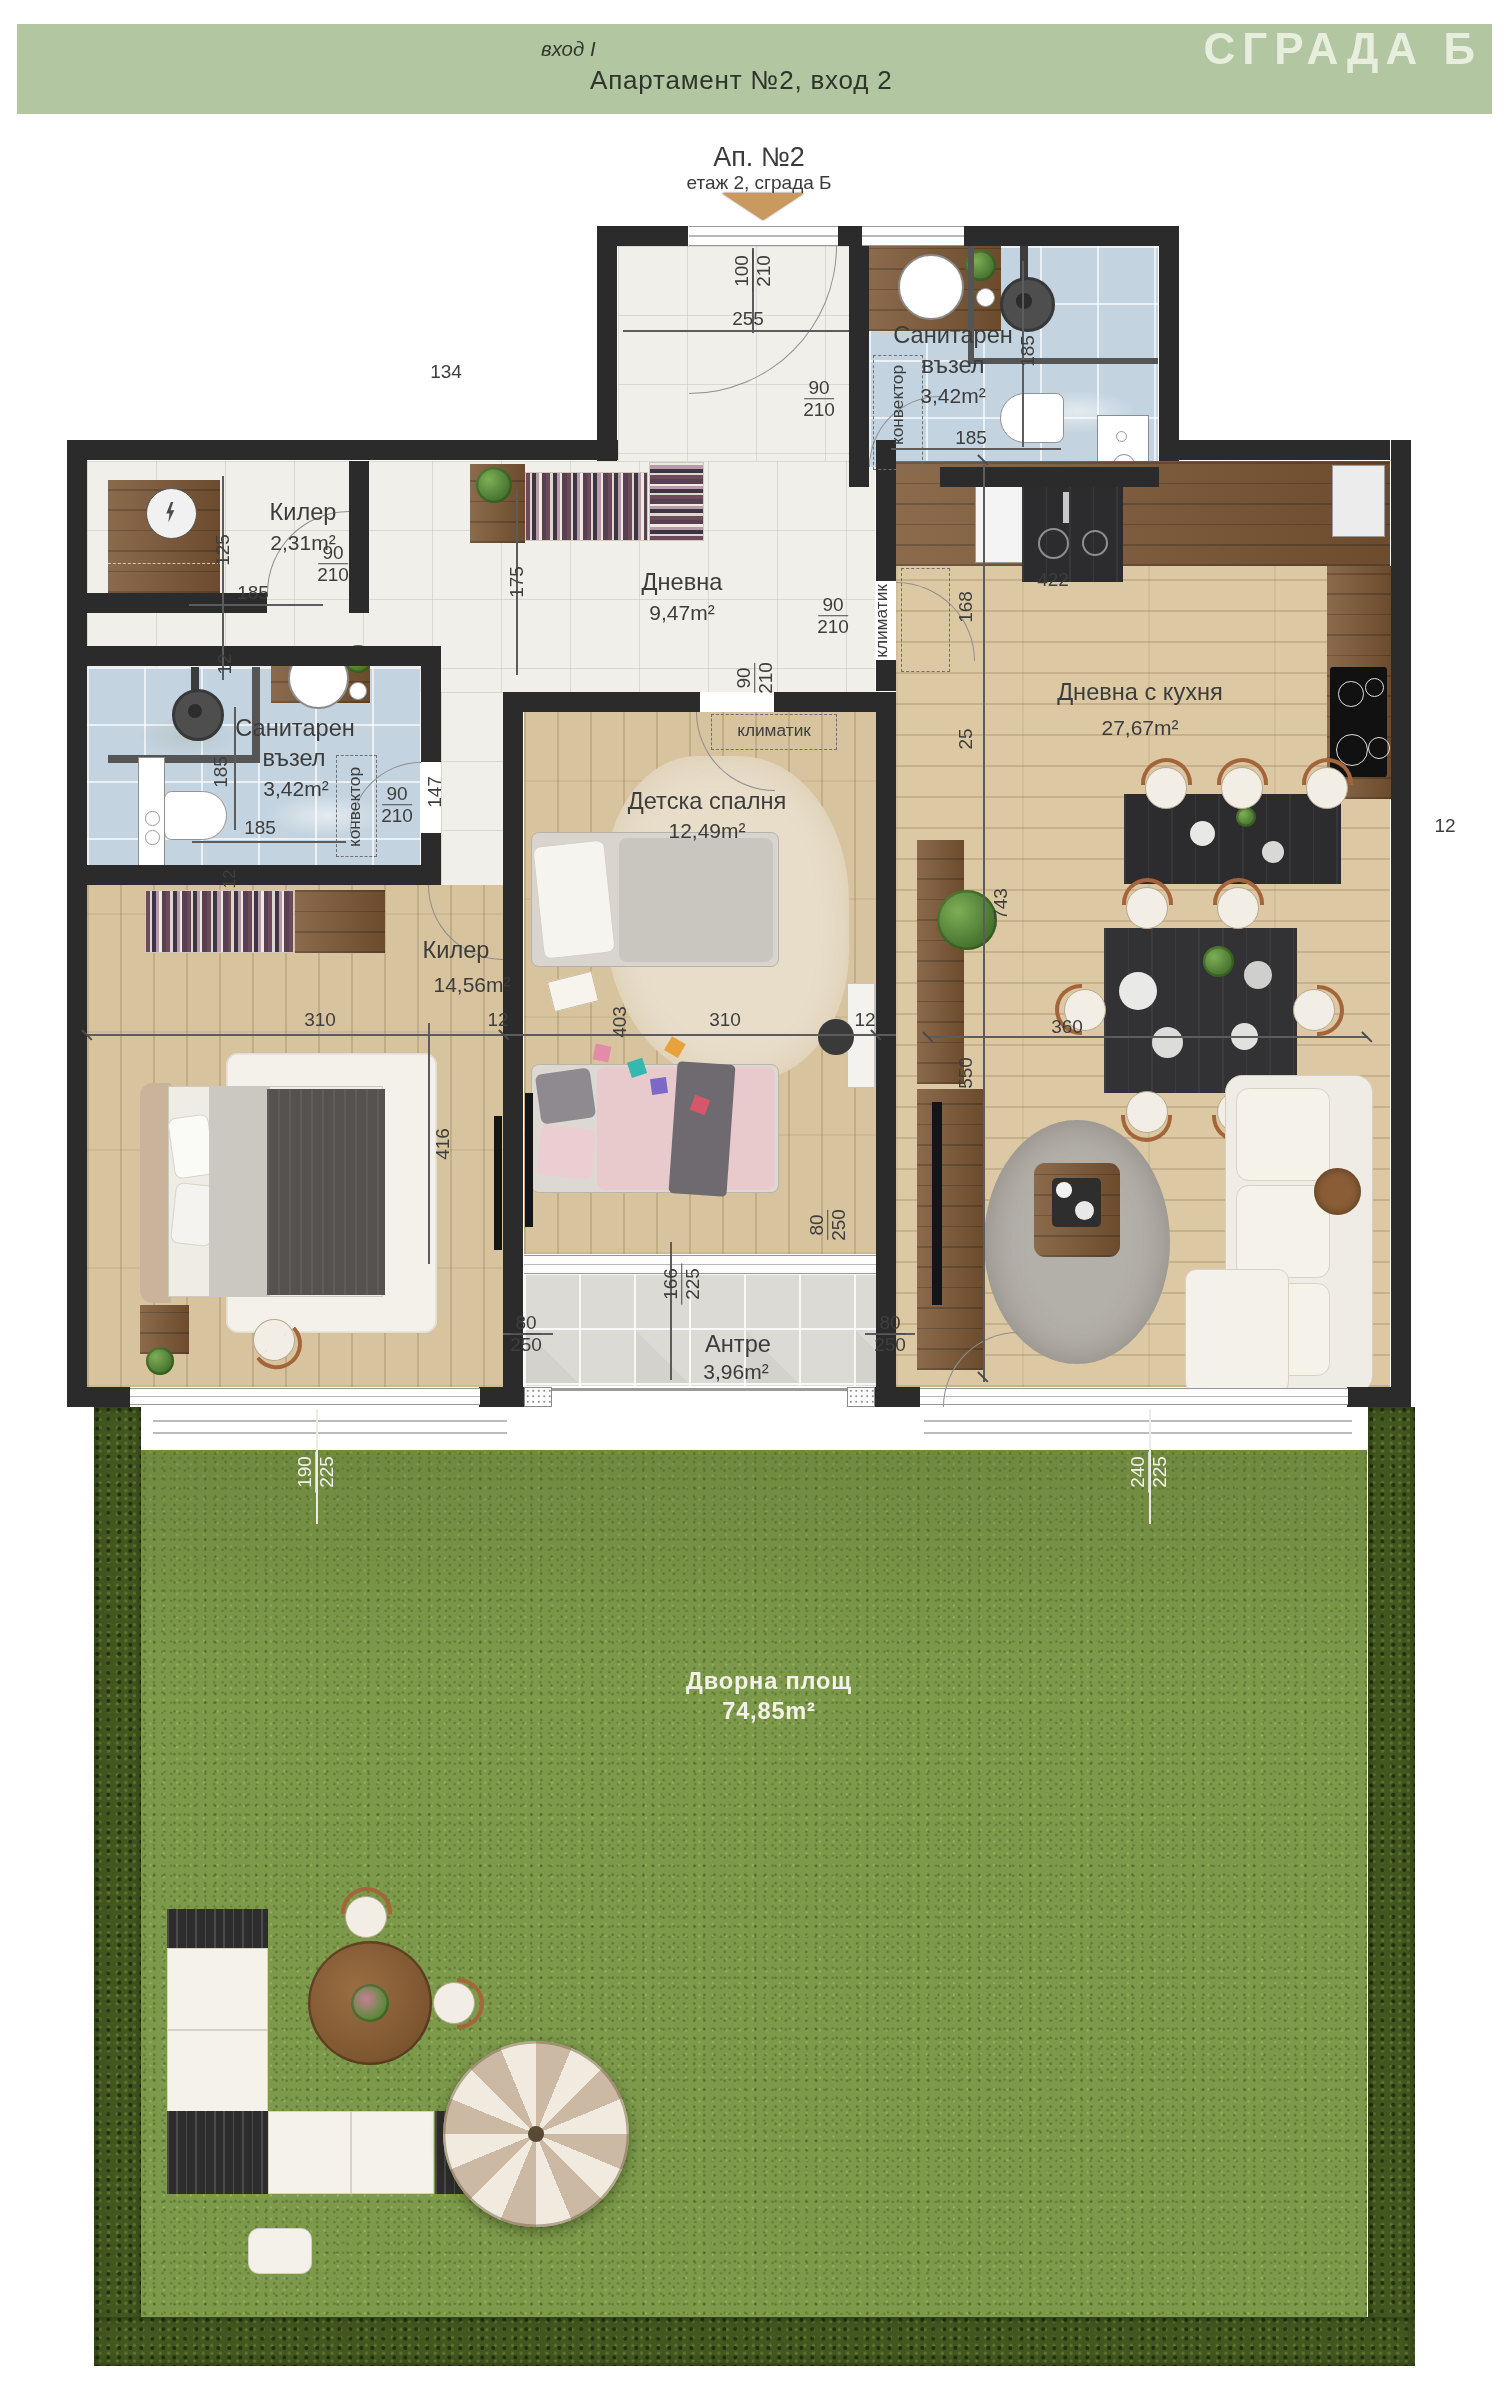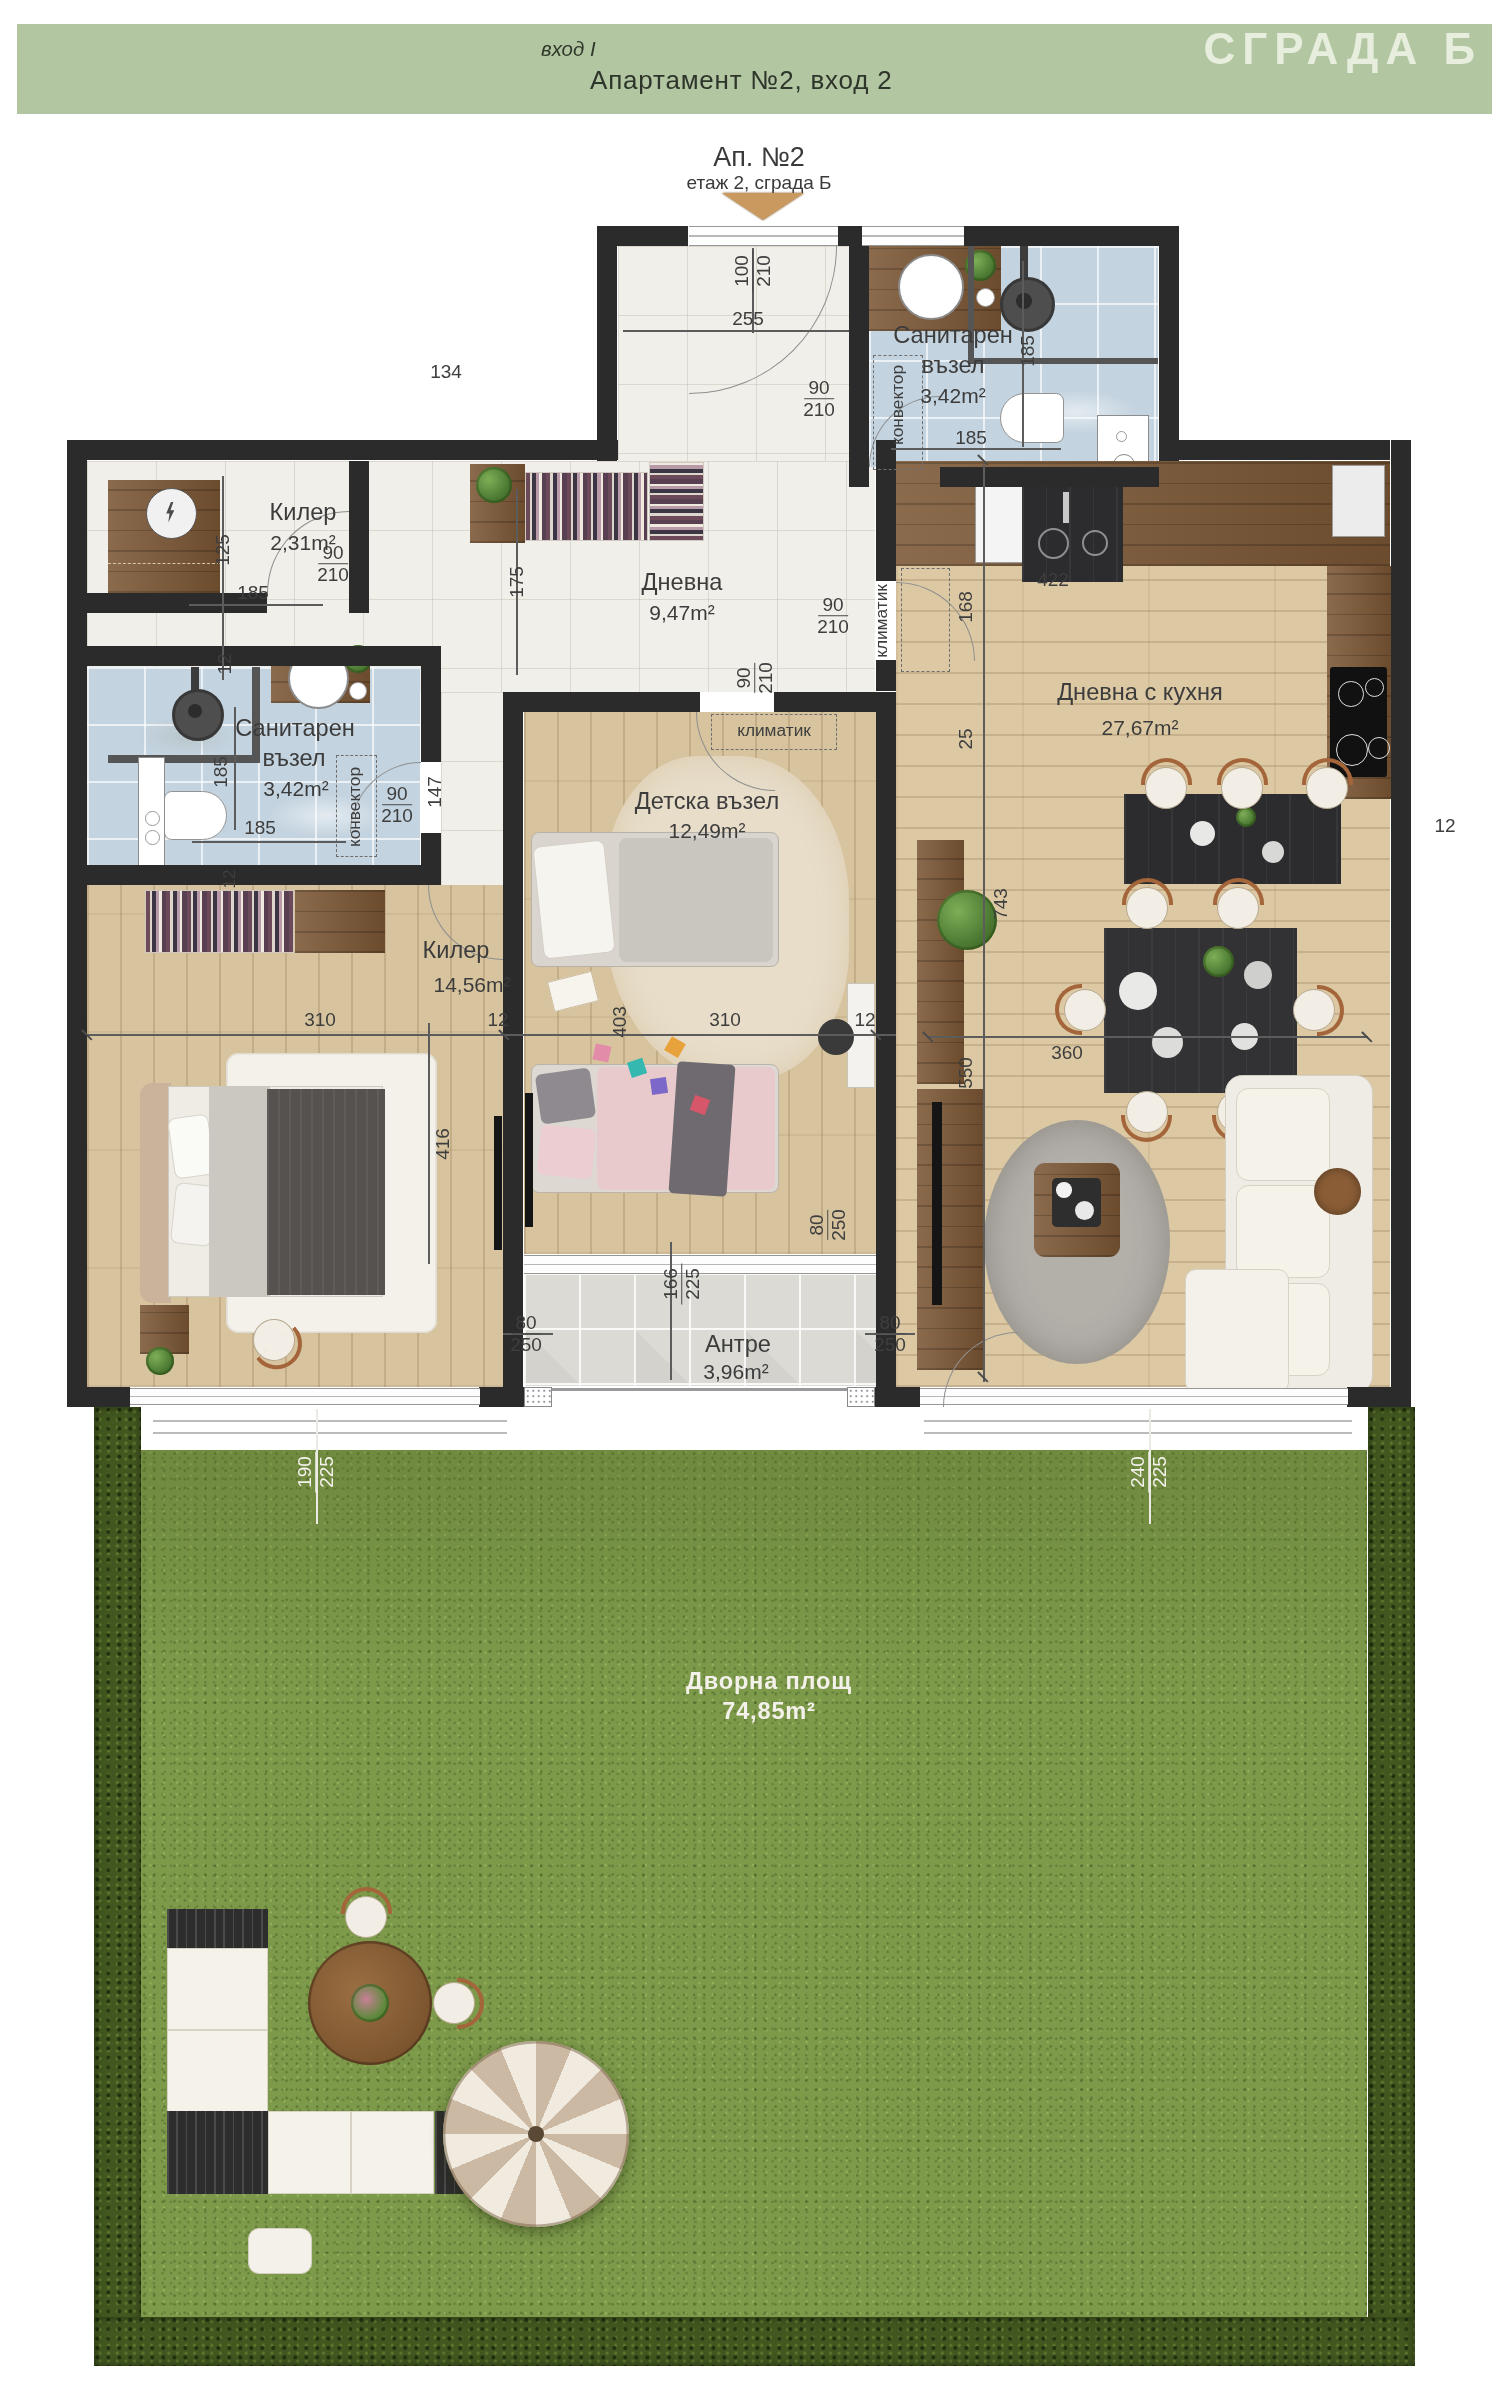--- a/index.html
+++ b/index.html
@@ -351,21 +351,21 @@
   <div class="fracv" style="left:755px;top:678px;">
     <span class="num">90</span>
       <span>210</span>
   </div>
   <span class="lbl" style="left:774px;top:731px;font-size:17.3px;">климатик</span>
   <span class="lbl" style="left:1053px;top:579px;">422</span>
   <span class="lblv" style="left:965px;top:607px;">168</span>
   <span class="lblv" style="left:965px;top:739px;">25</span>
   <span class="lblv" style="left:1000px;top:904px;">743</span>
   <span class="lblv" style="left:965px;top:1073px;">550</span>
-  <span class="lbl" style="left:1067px;top:1052px;">360</span>
+  <span class="lbl" style="left:1067px;top:1026px;">360</span>
   <span class="lbl" style="left:1445px;top:825px;">12</span>
   <span class="lbl" style="left:320px;top:1019px;">310</span>
   <span class="lbl" style="left:498px;top:1019px;">12</span>
   <span class="lblv" style="left:619px;top:1022px;">403</span>
   <span class="lbl" style="left:725px;top:1019px;">310</span>
   <span class="lbl" style="left:865px;top:1019px;">12</span>
   <span class="lblv" style="left:442px;top:1144px;">416</span>
   <span class="lblv" style="left:230px;top:879px;font-size:17.3px;">12</span>
   <span class="lblv" style="left:220px;top:772px;">185</span>
   <span class="lbl" style="left:260px;top:827px;">185</span>
@@ -397,21 +397,21 @@
   <span class="lbl ra" style="left:953px;top:395px;">3,42m²</span>
   <span class="lbl rn" style="left:303px;top:513px;">Килер</span>
   <span class="lbl ra" style="left:303px;top:542px;">2,31m²</span>
   <span class="lbl rn" style="left:682px;top:583px;">Дневна</span>
   <span class="lbl ra" style="left:682px;top:612px;">9,47m²</span>
   <span class="lbl rn" style="left:1140px;top:693px;">Дневна с кухня</span>
   <span class="lbl ra" style="left:1140px;top:727px;">27,67m²</span>
   <span class="lbl rn" style="left:295px;top:729px;">Санитарен</span>
   <span class="lbl rn" style="left:294px;top:759px;">възел</span>
   <span class="lbl ra" style="left:296px;top:788px;">3,42m²</span>
-  <span class="lbl rn" style="left:707px;top:802px;">Детска възел</span>
+  <span class="lbl rn" style="left:707px;top:802px;">Детска спалня</span>
   <span class="lbl ra" style="left:707px;top:830px;">12,49m²</span>
   <span class="lbl rn" style="left:456px;top:951px;">Килер</span>
   <span class="lbl ra" style="left:472px;top:984px;">14,56m²</span>
   <span class="lbl rn" style="left:738px;top:1345px;">Антре</span>
   <span class="lbl ra" style="left:736px;top:1371px;">3,96m²</span>
 
   <div class="hedge" style="left:94px;top:1407px;width:47px;height:959px;"></div>
   <div class="hedge" style="left:1368px;top:1407px;width:47px;height:959px;"></div>
   <div class="hedge" style="left:94px;top:2317px;width:1321px;height:49px;"></div>
   <div class="abs" style="left:141px;top:1407px;width:1226px;height:43px;background:#fff;"></div>

